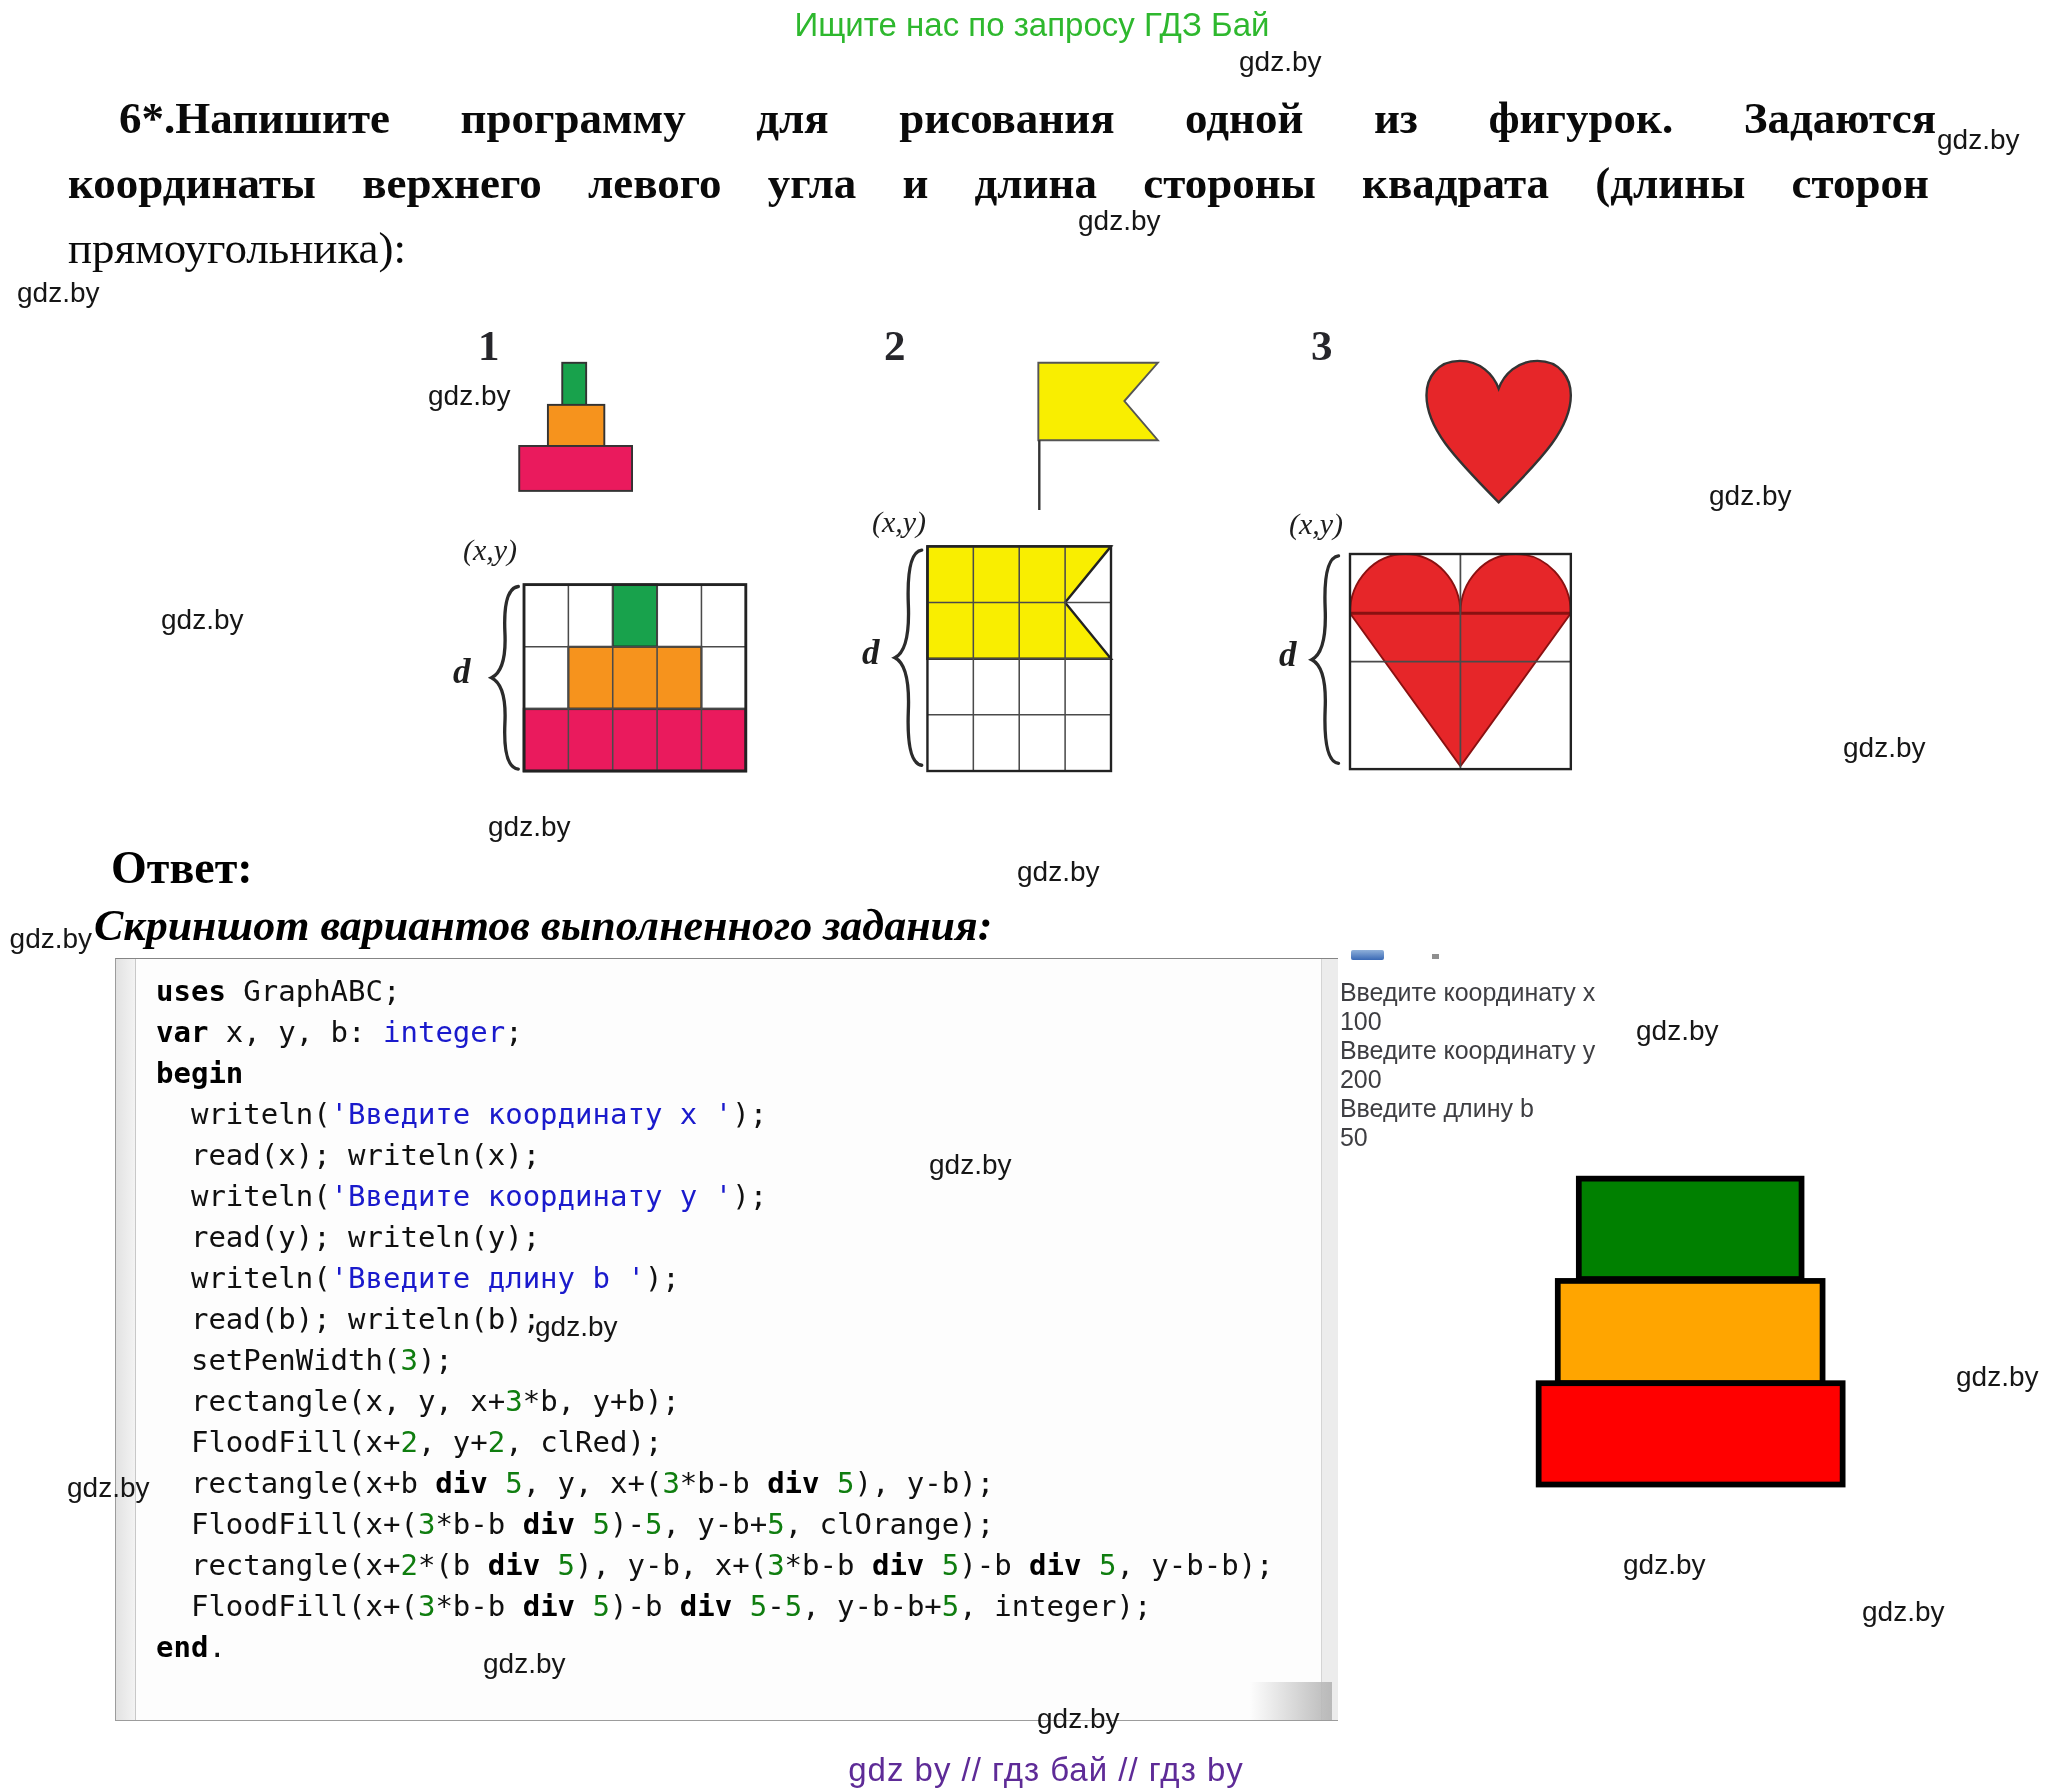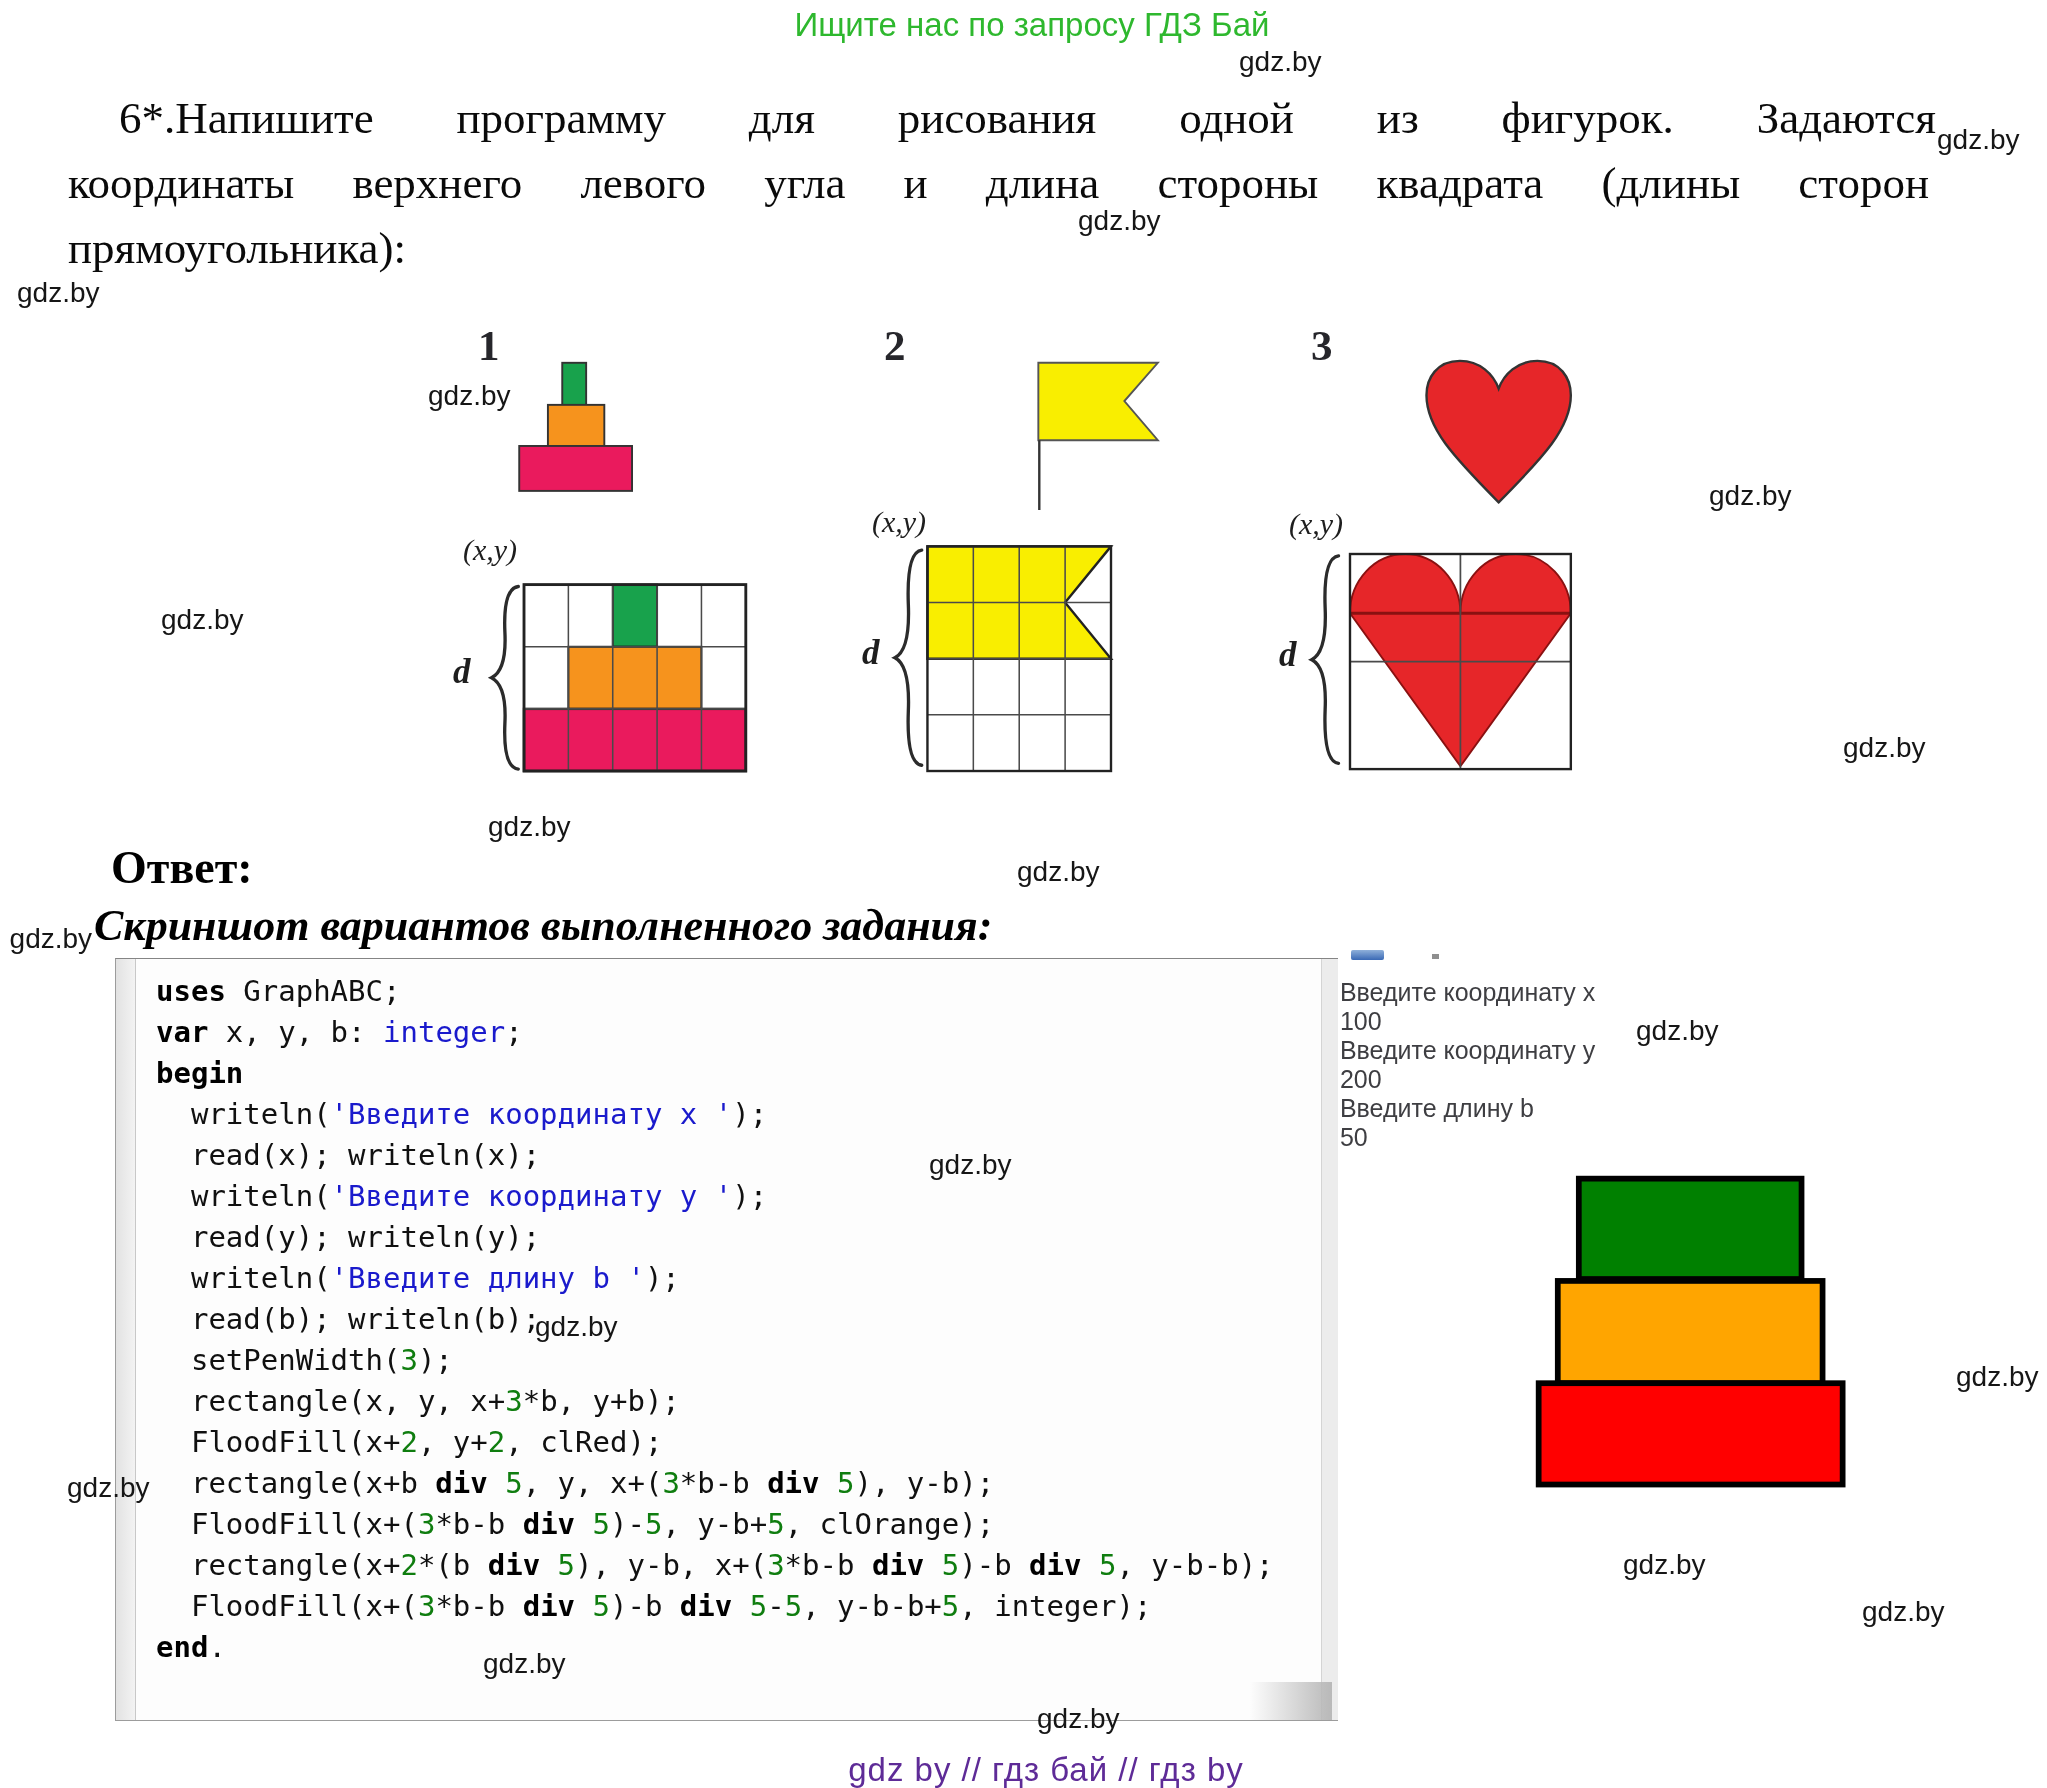--- a/index.html
+++ b/index.html
@@ -2,21 +2,21 @@
 <html style="--c-banner_green: #2eb82e; --c-fig_green: #18a24c; --c-fig_orange: #f6931d; --c-fig_crimson: #ea1a5d; --c-flag_yellow: #f9ee00; --c-heart_red: #e62629; --c-out_green: #008000; --c-out_orange: #ffa500; --c-out_red: #ff0000; --c-string_blue: #1a1acc; --c-number_green: #0f7d0f; --c-type_blue: #1a1acc; --c-footer_purple: #5e2b97;"><head>
 <meta charset="utf-8">
 <style>
   html,body{margin:0;padding:0;background:#ffffff;}
   .page{position:relative;width:2048px;height:1788px;background:#ffffff;overflow:hidden;
         font-family:"Liberation Sans",sans-serif;}
   .banner{position:absolute;left:0;right:0;top:5.7px;text-align:center;
           font-size:33px;font-weight:500;color:var(--c-banner_green);margin-left:16px;}
   .task-line{position:absolute;font-family:"Liberation Serif",serif;font-size:45px;
              color:#0a0a0a;white-space:nowrap;}
-  .task-line.justified{white-space:normal;text-align:justify;text-align-last:justify;}
+  .task-line.justified{white-space:normal;text-align:justify;text-align-last:justify;font-weight:bold;}
   .l1{left:119px;top:92px;width:1817px;}
   .l2{left:68px;top:157px;width:1861px;}
   .l3{left:68px;top:222px;}
   .fig-label{position:absolute;font-family:"Liberation Serif",serif;font-weight:bold;
              font-size:43px;color:#26262b;}
   .xy-label{position:absolute;font-family:"Liberation Serif",serif;font-style:italic;
             font-size:30px;color:#1e1e1e;}
   .d-label{position:absolute;font-family:"Liberation Serif",serif;font-style:italic;
            font-weight:bold;font-size:35px;color:#1e1e1e;}
   .figs{position:absolute;left:0;top:315px;}

